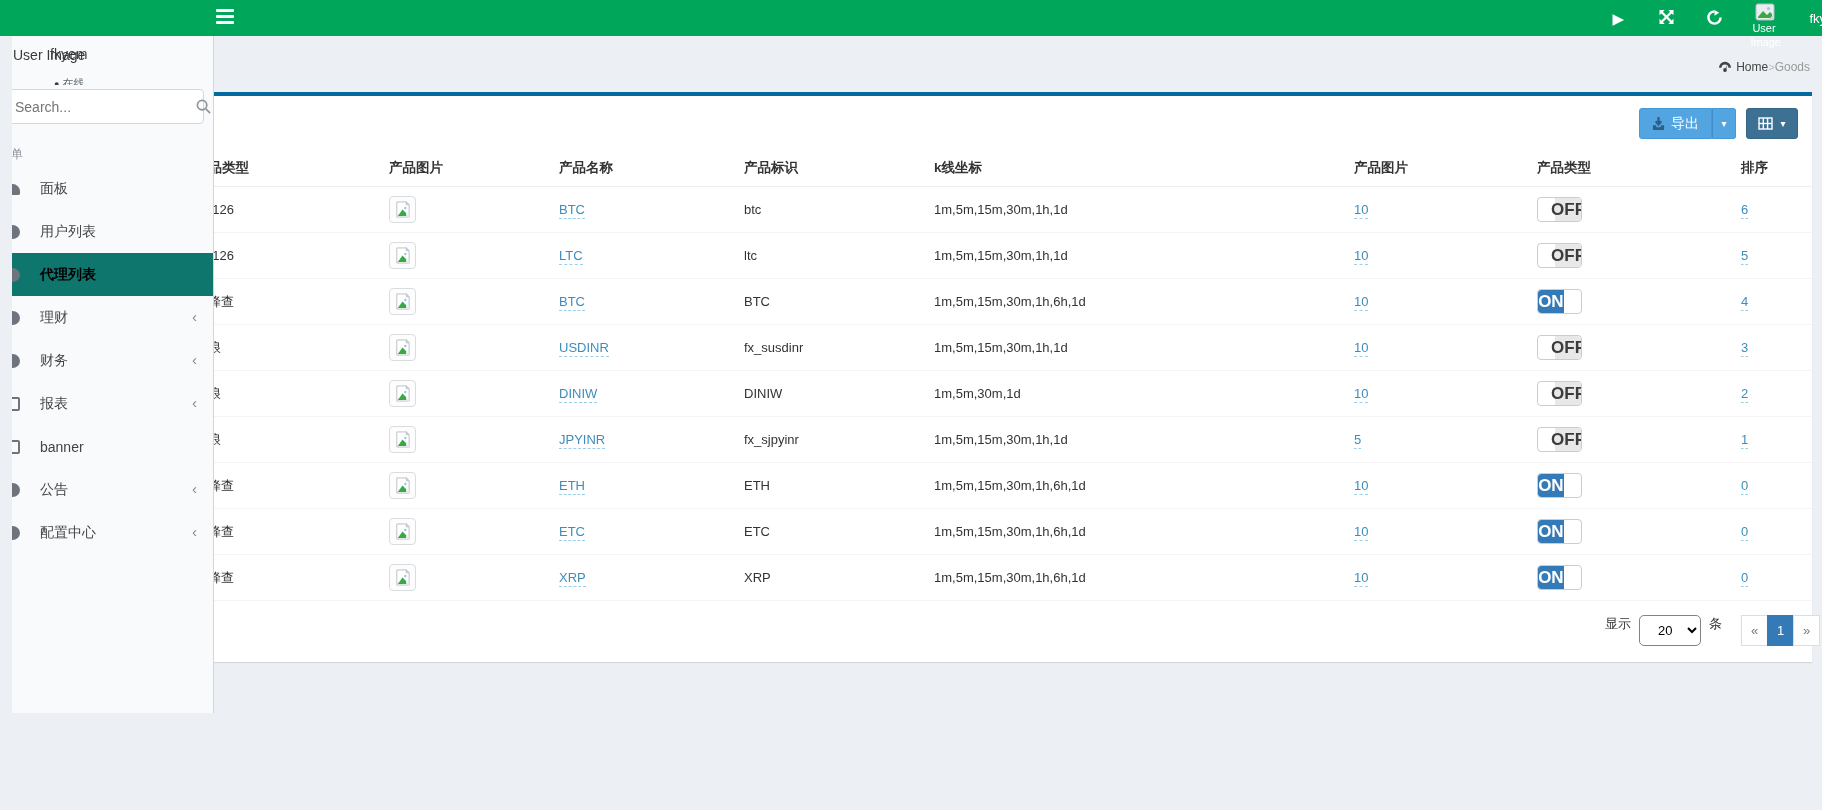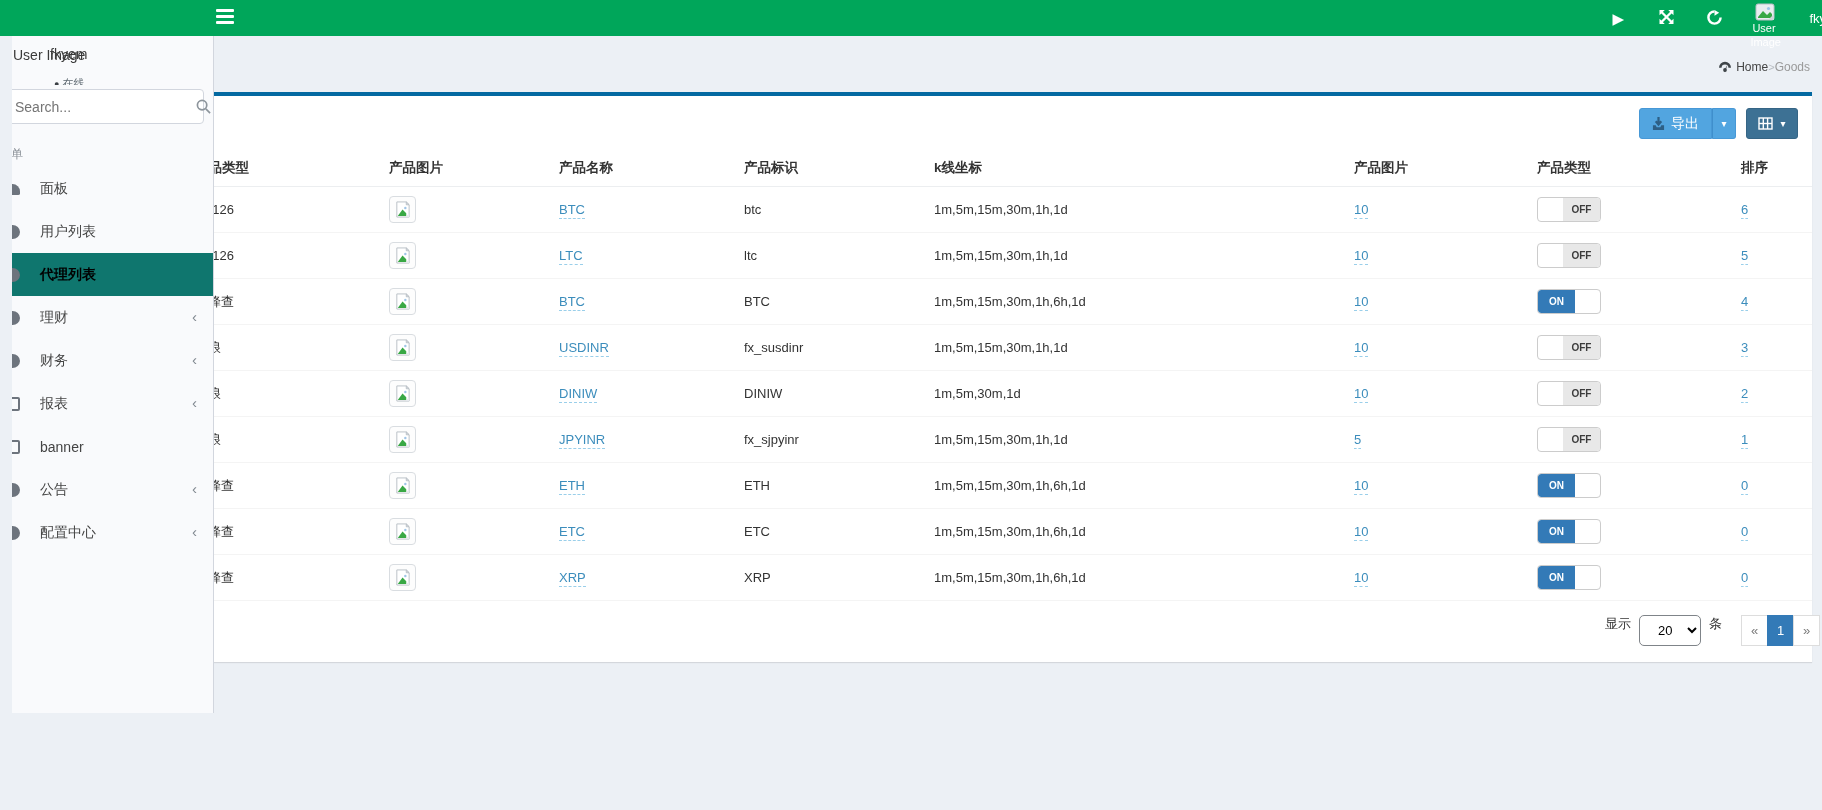--- a/index.html
+++ b/index.html
@@ -74,22 +74,22 @@
   table.goods { width:100%; border-collapse:collapse; font-size:13px; color:#333; }
   table.goods th { text-align:left; font-weight:bold; padding:10px 18px 9px;
     border-bottom:1px solid #eceef0; font-size:13.5px; white-space:nowrap; }
   table.goods td { padding:9px 18px; border-bottom:1px solid #f4f4f4; height:43px; white-space:nowrap; }
   a.edt { color:#3c8dbc; text-decoration:none; border-bottom:1px dashed #9acfea;
     cursor:pointer; padding-bottom:1px; }
 
   .thumb { width:27px; height:27px; border:1px solid #d9dde1; border-radius:4px;
     background:#fdfdfd; display:flex; align-items:center; justify-content:center; }
 
-  .toggle { width:64px; height:25px; border:1px solid #ccc; border-radius:4px;
-    background:#fff; display:flex; overflow:hidden; cursor:pointer; font-size:10px; font-weight:bold; }
+  .toggle { width:45px; height:25px; border:1px solid #ccc; border-radius:4px;
+    background:#fff; display:flex; overflow:hidden; cursor:pointer; font-size:17px; font-weight:bold; }
   .toggle .lab { width:60%; display:flex; align-items:center; justify-content:center; }
   .toggle.on .lab { background:#337ab7; color:#fff; border-radius:3px 0 0 3px; }
   .toggle.off { flex-direction:row-reverse; }
   .toggle.off .lab { background:#e8e8e8; color:#3c3c3c; border-radius:0 3px 3px 0; }
 
   .box-footer { display:flex; justify-content:flex-end; align-items:flex-start;
     padding:14px 0 16px 18px; gap:8px; font-size:13px; color:#333; margin-right:-8px; }
   .page-size { width:62px; height:31px; border:1px solid #7f8489; border-radius:5px;
     font-size:13px; padding-left:14px; background:#fff; font-family:inherit; }
   .pager { display:flex; margin-left:12px; }

